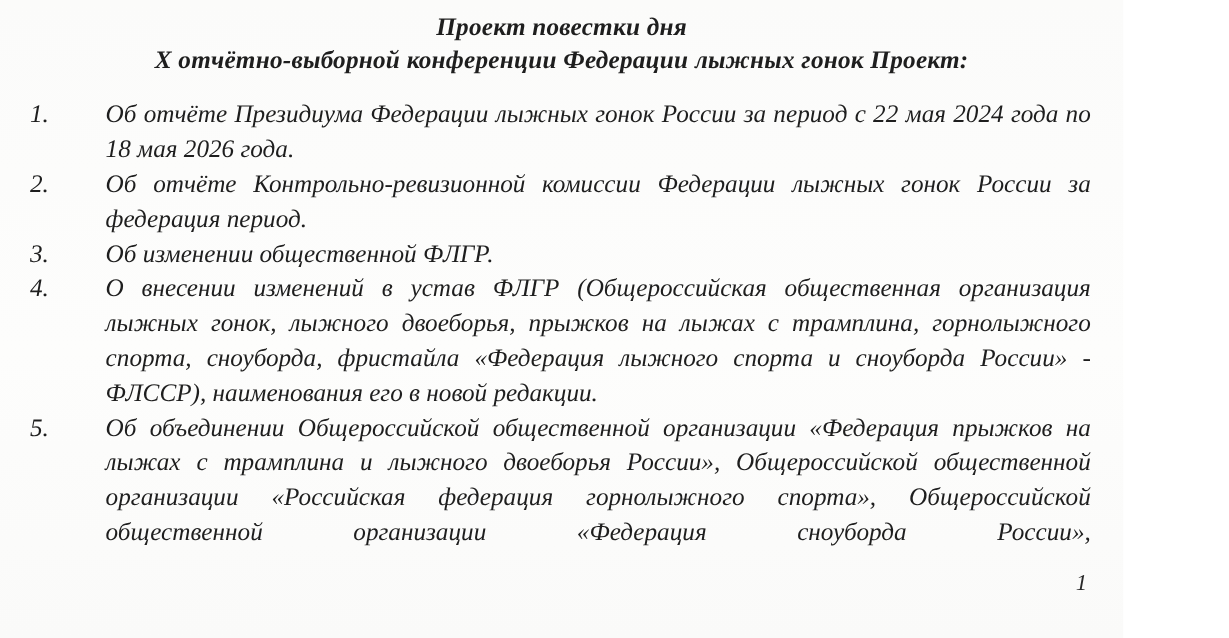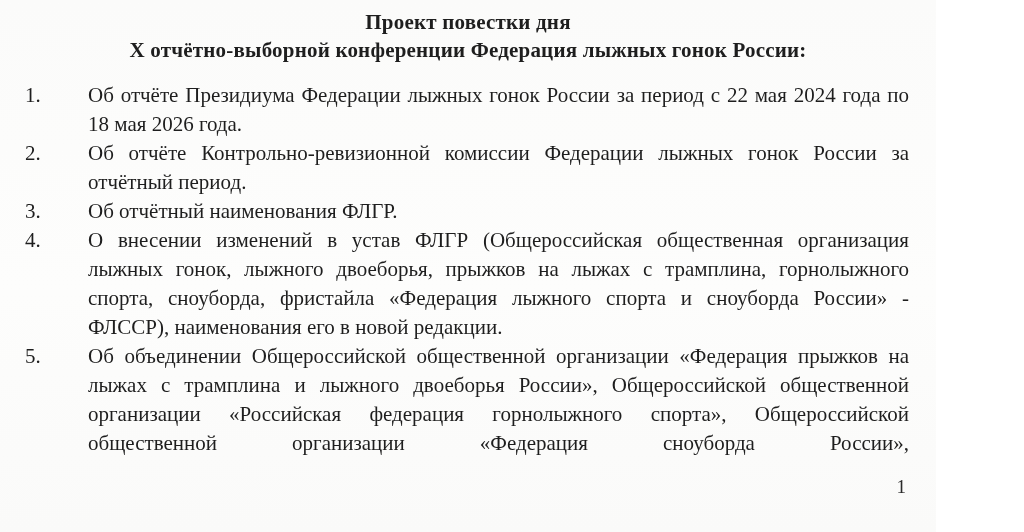--- a/index.html
+++ b/index.html
@@ -7,20 +7,21 @@
     width: 1024px; height: 532px; overflow: hidden;
     background: #ffffff;
   }
   .page {
     position: relative;
     width: 936px; height: 532px;
     background: linear-gradient(180deg, #fbfbfa 0%, #fdfdfc 55%, #fafaf9 100%);
     color: #1e1e1e;
     font-family: "Liberation Serif", "DejaVu Serif", serif;
     filter: blur(0.25px); 
+    font-style: italic;
   }
   .titles {
     padding-top: 8px;
     text-align: center;
     font-weight: bold;
     font-size: 21px;
     line-height: 28px;
     letter-spacing: 0.2px;
   }
   .agenda {
@@ -51,38 +52,38 @@
     color: #2a2a2a;
   }
 </style>
 </head>
 <body>
 
 <div class="page">
 
   <div class="titles">
     <div>Проект повестки дня</div>
-    <div>X отчётно-выборной конференции Федерация лыжных гонок России:</div>
+    <div>X отчётно-выборной конференции Федерации лыжных гонок Проект:</div>
   </div>
 
   <div class="agenda">
 
     <div class="item">
       <div class="num">1.</div>
       <div class="txt">Об отчёте Президиума Федерации лыжных гонок России за период с 22 мая 2024 года по 18 мая 2026 года.</div>
     </div>
 
     <div class="item">
       <div class="num">2.</div>
-      <div class="txt">Об отчёте Контрольно-ревизионной комиссии Федерации лыжных гонок России за отчётный период.</div>
+      <div class="txt">Об отчёте Контрольно-ревизионной комиссии Федерации лыжных гонок России за федерация период.</div>
     </div>
 
     <div class="item">
       <div class="num">3.</div>
-      <div class="txt">Об отчётный наименования ФЛГР.</div>
+      <div class="txt">Об изменении общественной ФЛГР.</div>
     </div>
 
     <div class="item">
       <div class="num">4.</div>
       <div class="txt">О внесении изменений в устав ФЛГР (Общероссийская общественная организация лыжных гонок, лыжного двоеборья, прыжков на лыжах с трамплина, горнолыжного спорта, сноуборда, фристайла «Федерация лыжного спорта и сноуборда России» - ФЛССР), наименования его в новой редакции.</div>
     </div>
 
     <div class="item">
       <div class="num">5.</div>
       <div class="txt justify-last">Об объединении Общероссийской общественной организации «Федерация прыжков на лыжах с трамплина и лыжного двоеборья России», Общероссийской общественной организации «Российская федерация горнолыжного спорта», Общероссийской общественной организации «Федерация сноуборда России»,</div>

